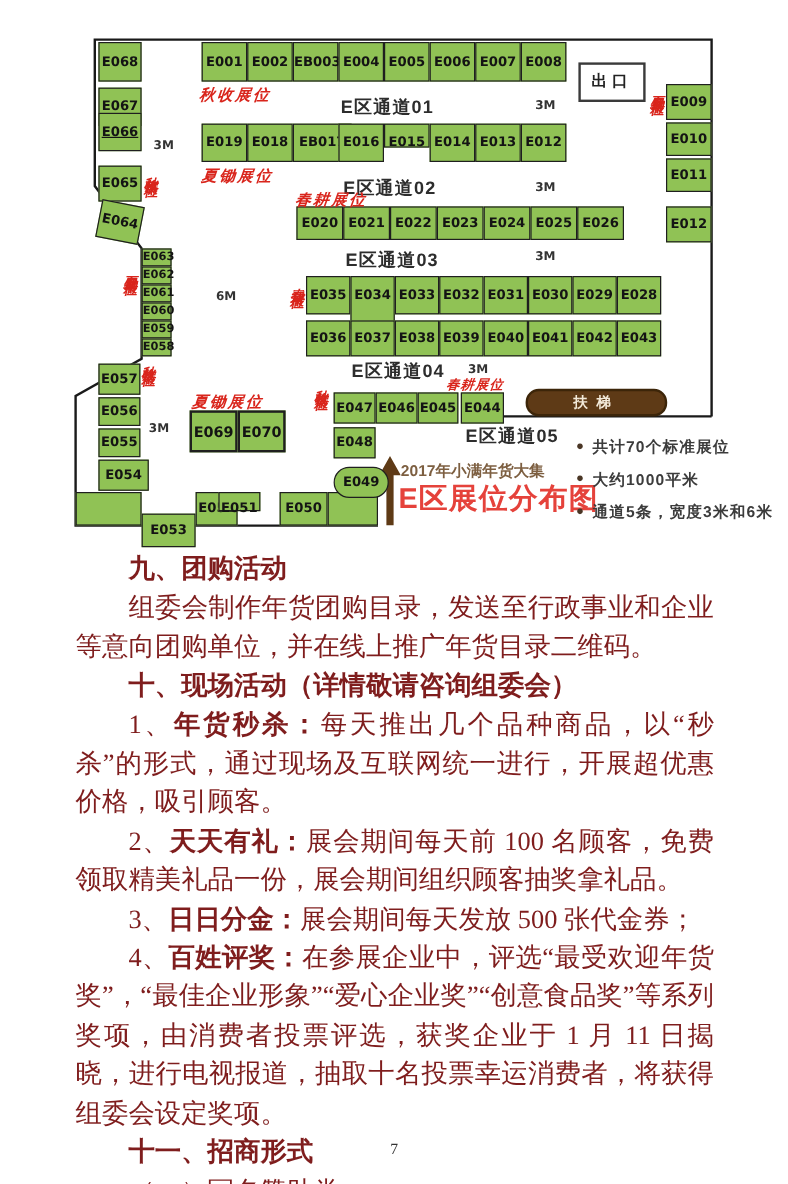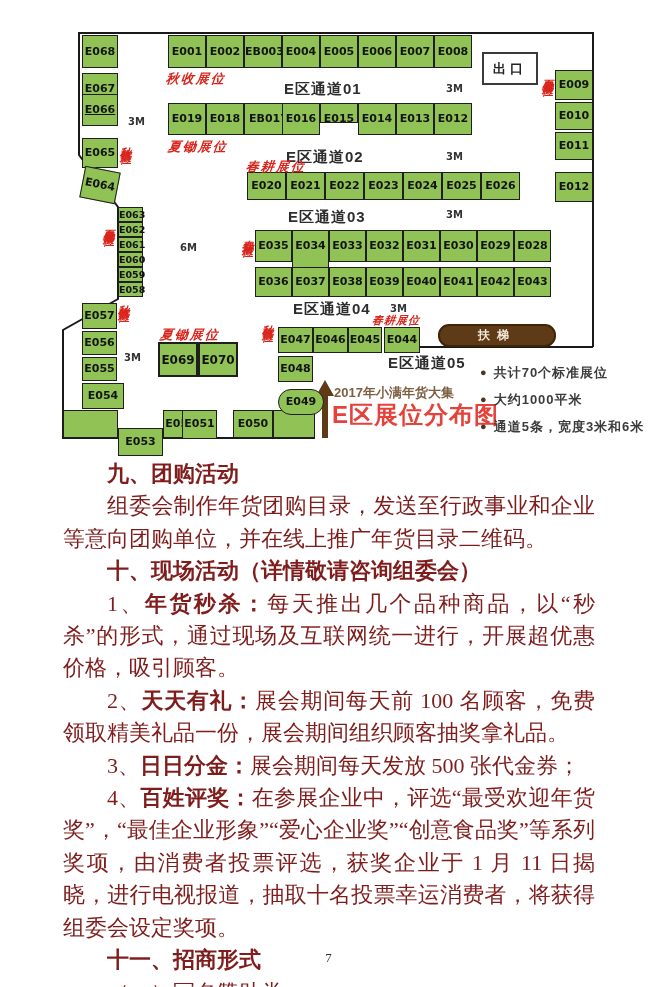--- a/index.html
+++ b/index.html
@@ -123,21 +123,21 @@
     <div class="booth small" style="left: 58px; top: 224px; width: 25px; height: 15px; line-height: 13px;">E060</div>
     <div class="booth small" style="left: 58px; top: 239px; width: 25px; height: 15px; line-height: 13px;">E059</div>
     <div class="booth small" style="left: 58px; top: 254px; width: 25px; height: 15px; line-height: 13px;">E058</div>
     <div class="booth" style="left: 22px; top: 275px; width: 35px; height: 26px; line-height: 24px;">E057</div>
     <div class="booth" style="left: 22px; top: 303px; width: 35px; height: 24px; line-height: 22px;">E056</div>
     <div class="booth" style="left: 22px; top: 329px; width: 35px; height: 24px; line-height: 22px;">E055</div>
     <div class="booth" style="left: 22px; top: 355px; width: 42px; height: 26px; line-height: 24px;">E054</div>
     <div class="booth" style="left: 3px; top: 382px; width: 55px; height: 28px; line-height: 26px;"></div>
     <div class="booth" style="left: 58px; top: 400px; width: 45px; height: 28px; line-height: 26px;">E053</div>
     <div class="booth" style="left: 103px; top: 382px; width: 35px; height: 28px; line-height: 26px;">E052</div>
-    <div class="booth" style="left: 122px; top: 382px; width: 35px; height: 29px; line-height: 26px;">E051</div>
+    <div class="booth" style="left: 122px; top: 382px; width: 35px; height: 16px; line-height: 26px;">E051</div>
     <div class="booth" style="left: 173px; top: 382px; width: 40px; height: 28px; line-height: 26px;">E050</div>
     <div class="booth" style="left: 213px; top: 382px; width: 42px; height: 28px; line-height: 26px;"></div>
     <div class="booth thick" style="left: 98px; top: 314px; width: 40px; height: 35px; line-height: 33px;">E069</div>
     <div class="booth thick" style="left: 138px; top: 314px; width: 40px; height: 35px; line-height: 33px;">E070</div>
     <div class="booth" style="left: 495px; top: 42px; width: 38px; height: 30px; line-height: 28px;">E009</div>
     <div class="booth" style="left: 495px; top: 74px; width: 38px; height: 28px; line-height: 26px;">E010</div>
     <div class="booth" style="left: 495px; top: 104px; width: 38px; height: 28px; line-height: 26px;">E011</div>
     <div class="booth" style="left: 495px; top: 144px; width: 38px; height: 30px; line-height: 28px;">E012</div>
     <div class="booth" style="left: 218px; top: 299px; width: 35px; height: 26px; line-height: 24px;">E047</div>
     <div class="booth" style="left: 253px; top: 299px; width: 35px; height: 26px; line-height: 24px;">E046</div>

